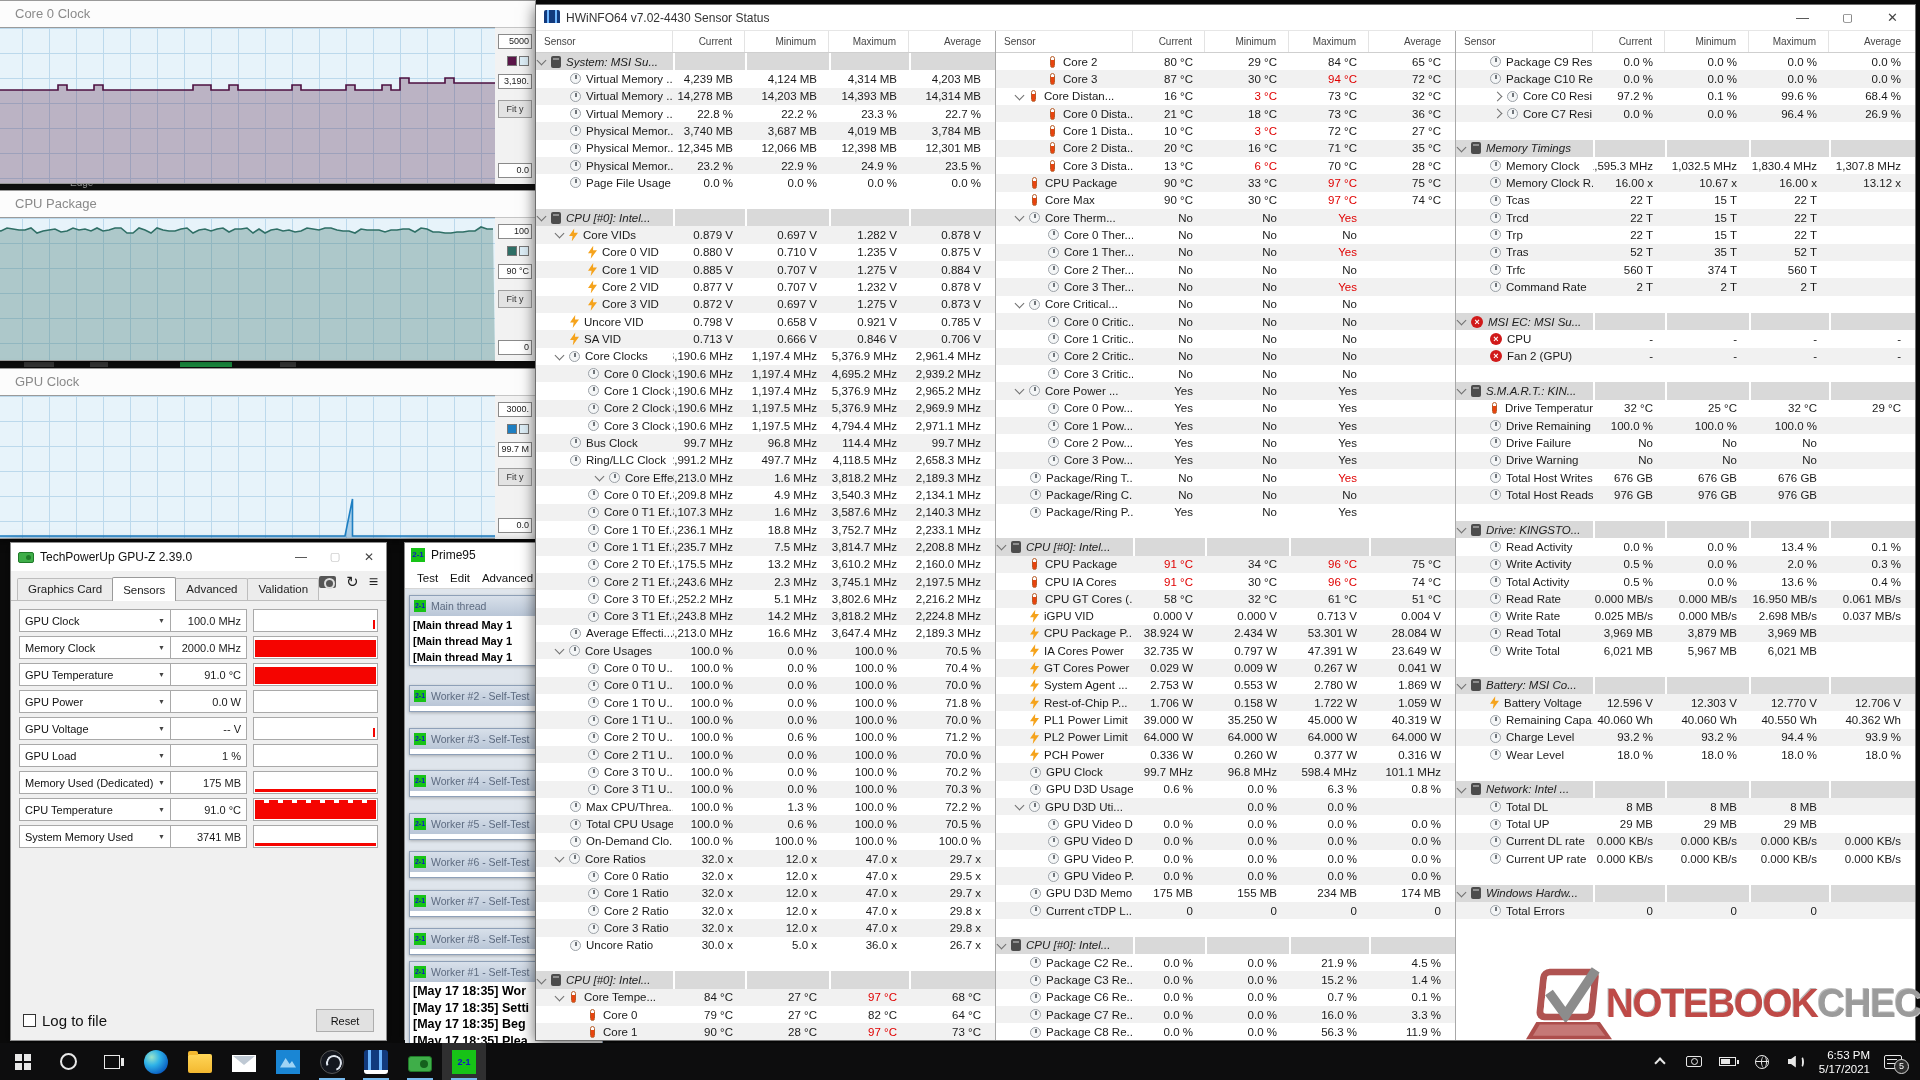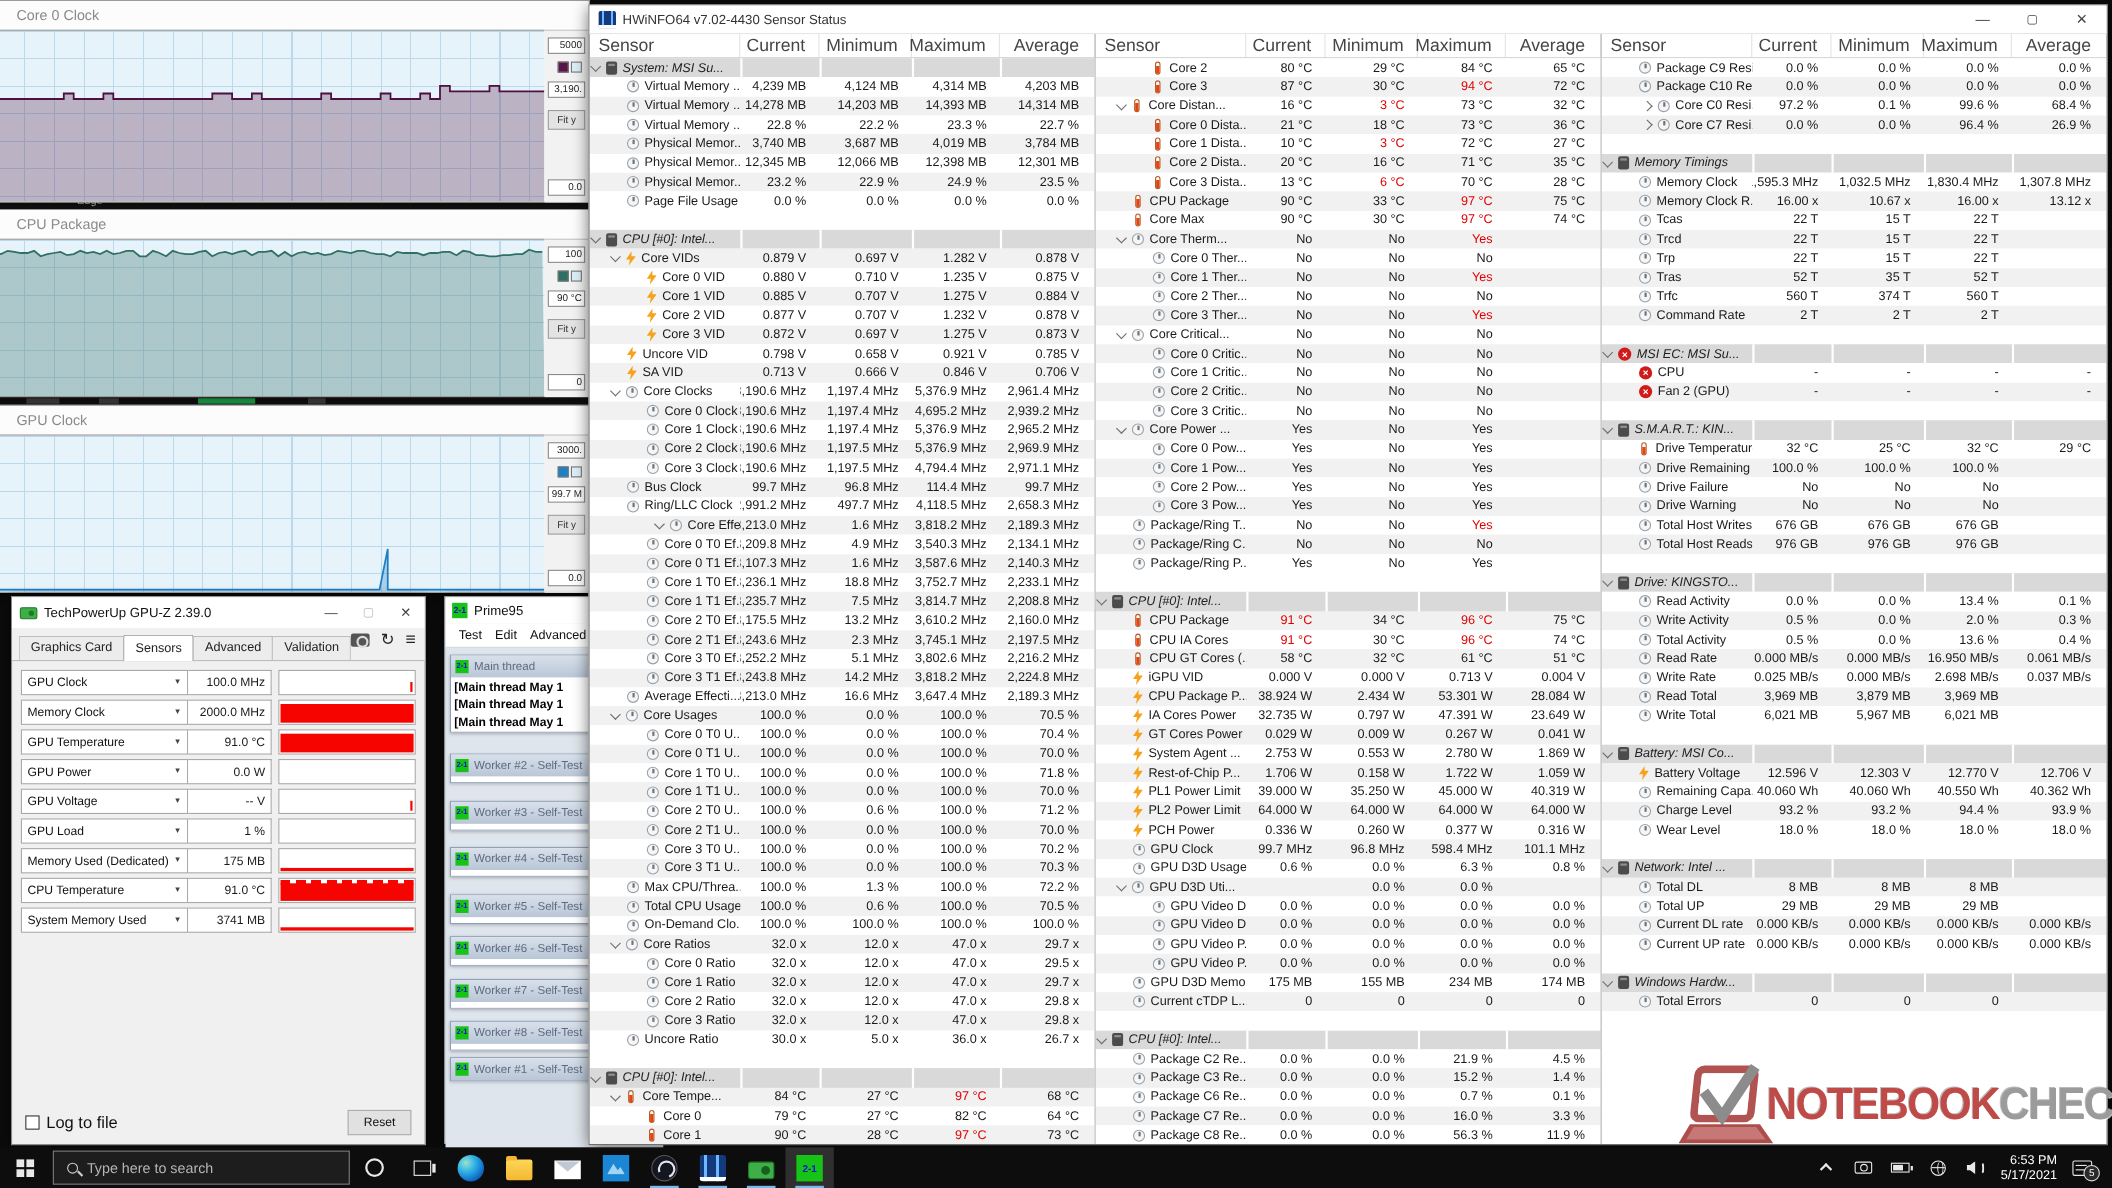--- a/index.html
+++ b/index.html
@@ -42,21 +42,21 @@
   .htitle{height:26px;flex:none;background:#fff;display:flex;align-items:center;border-bottom:1px solid #e6e6e6;}
   .hicon{width:16px;height:16px;margin:0 6px 0 8px;border-radius:2px;background:#123a7d;
     background-image:linear-gradient(to top,#fff 0 3px,transparent 3px),
       repeating-linear-gradient(to right,transparent 0 3px,#6fb7ff 3px 5px,transparent 5px 8px);}
   .htext{font-size:12px;color:#333;flex:1;}
   .wbtns{display:flex;height:100%;}
   .wbtn{width:45px;height:100%;display:flex;align-items:center;justify-content:center;font-size:13px;color:#444;}
   .hbody{flex:1;display:flex;overflow:hidden;font-size:11.5px;}
   .pane{flex:1;border-right:1px solid #a8a8a8;overflow:hidden;display:flex;flex-direction:column;}
   .pane:last-child{border-right:none;}
-  .phead{display:flex;height:22px;flex:none;border-bottom:1px solid #cfcfcf;color:#454545;font-size:16px;}
+  .phead{display:flex;height:22px;flex:none;border-bottom:1px solid #cfcfcf;color:#454545;font-size:10px;}
   .phead .hc{display:flex;align-items:center;border-right:1px solid #e3e3e3;}
   .hc.c0{flex:1;padding-left:8px;}
   .hc.c1{width:72px;justify-content:flex-end;padding-right:12px;}
   .hc.c2{width:84px;justify-content:flex-end;padding-right:12px;}
   .hc.c3{width:80px;justify-content:flex-end;padding-right:12px;}
   .hc.c4{width:86px;justify-content:flex-end;padding-right:14px;border-right:none;}
   .prows{flex:1;}
   .srow{display:flex;height:17.33px;align-items:stretch;}
   .lc{flex:1;display:flex;align-items:center;overflow:hidden;white-space:nowrap;}
   .vc{display:flex;align-items:center;justify-content:flex-end;overflow:hidden;white-space:nowrap;}
@@ -327,20 +327,27 @@
             <span class="p95icon">2-1</span>
             <span>Worker #8 - Self-Test</span>
           </div>
           <div style="height: 5px; background: rgb(255, 255, 255);"></div>
         </div>
         <div class="child" style="top: 372px;">
           <div class="ctitle">
             <span class="p95icon">2-1</span>
             <span>Worker #1 - Self-Test</span>
           </div>
+          <div class="cbody logbody">
+            <div>[May 17 18:35] Wor</div>
+            <div>[May 17 18:35] Setti</div>
+            <div>[May 17 18:35] Beg</div>
+            <div>[May 17 18:35] Plea</div>
+            <div>[May 17 18:35] Test</div>
+          </div>
         </div>
       </div>
   </div>
 
   <div class="hwin">
     <div class="htitle">
       <span class="hicon"></span>
       <span class="htext">HWiNFO64 v7.02-4430 Sensor Status</span>
       <span class="wbtns">
         <span class="wbtn">—</span>
@@ -2221,24 +2228,20 @@
   </div>
 
   <div class="taskbar">
     <div class="startbtn">
       <span class="winlogo">
           <span></span>
           <span></span>
           <span></span>
           <span></span>
         </span>
-    </div>
-    <div class="searchbox">
-      <span class="mag"></span>
-      <span class="searchtext">Type here to search</span>
     </div>
     <div class="tcell">
         <span class="cortana"></span>
       </div>
     <div class="tcell">
         <span class="tview"></span>
       </div>
     <div id="taskapps" style="display:flex;height:100%;">
         <div class="tcell">
           <span class="appic app-edge"></span>

